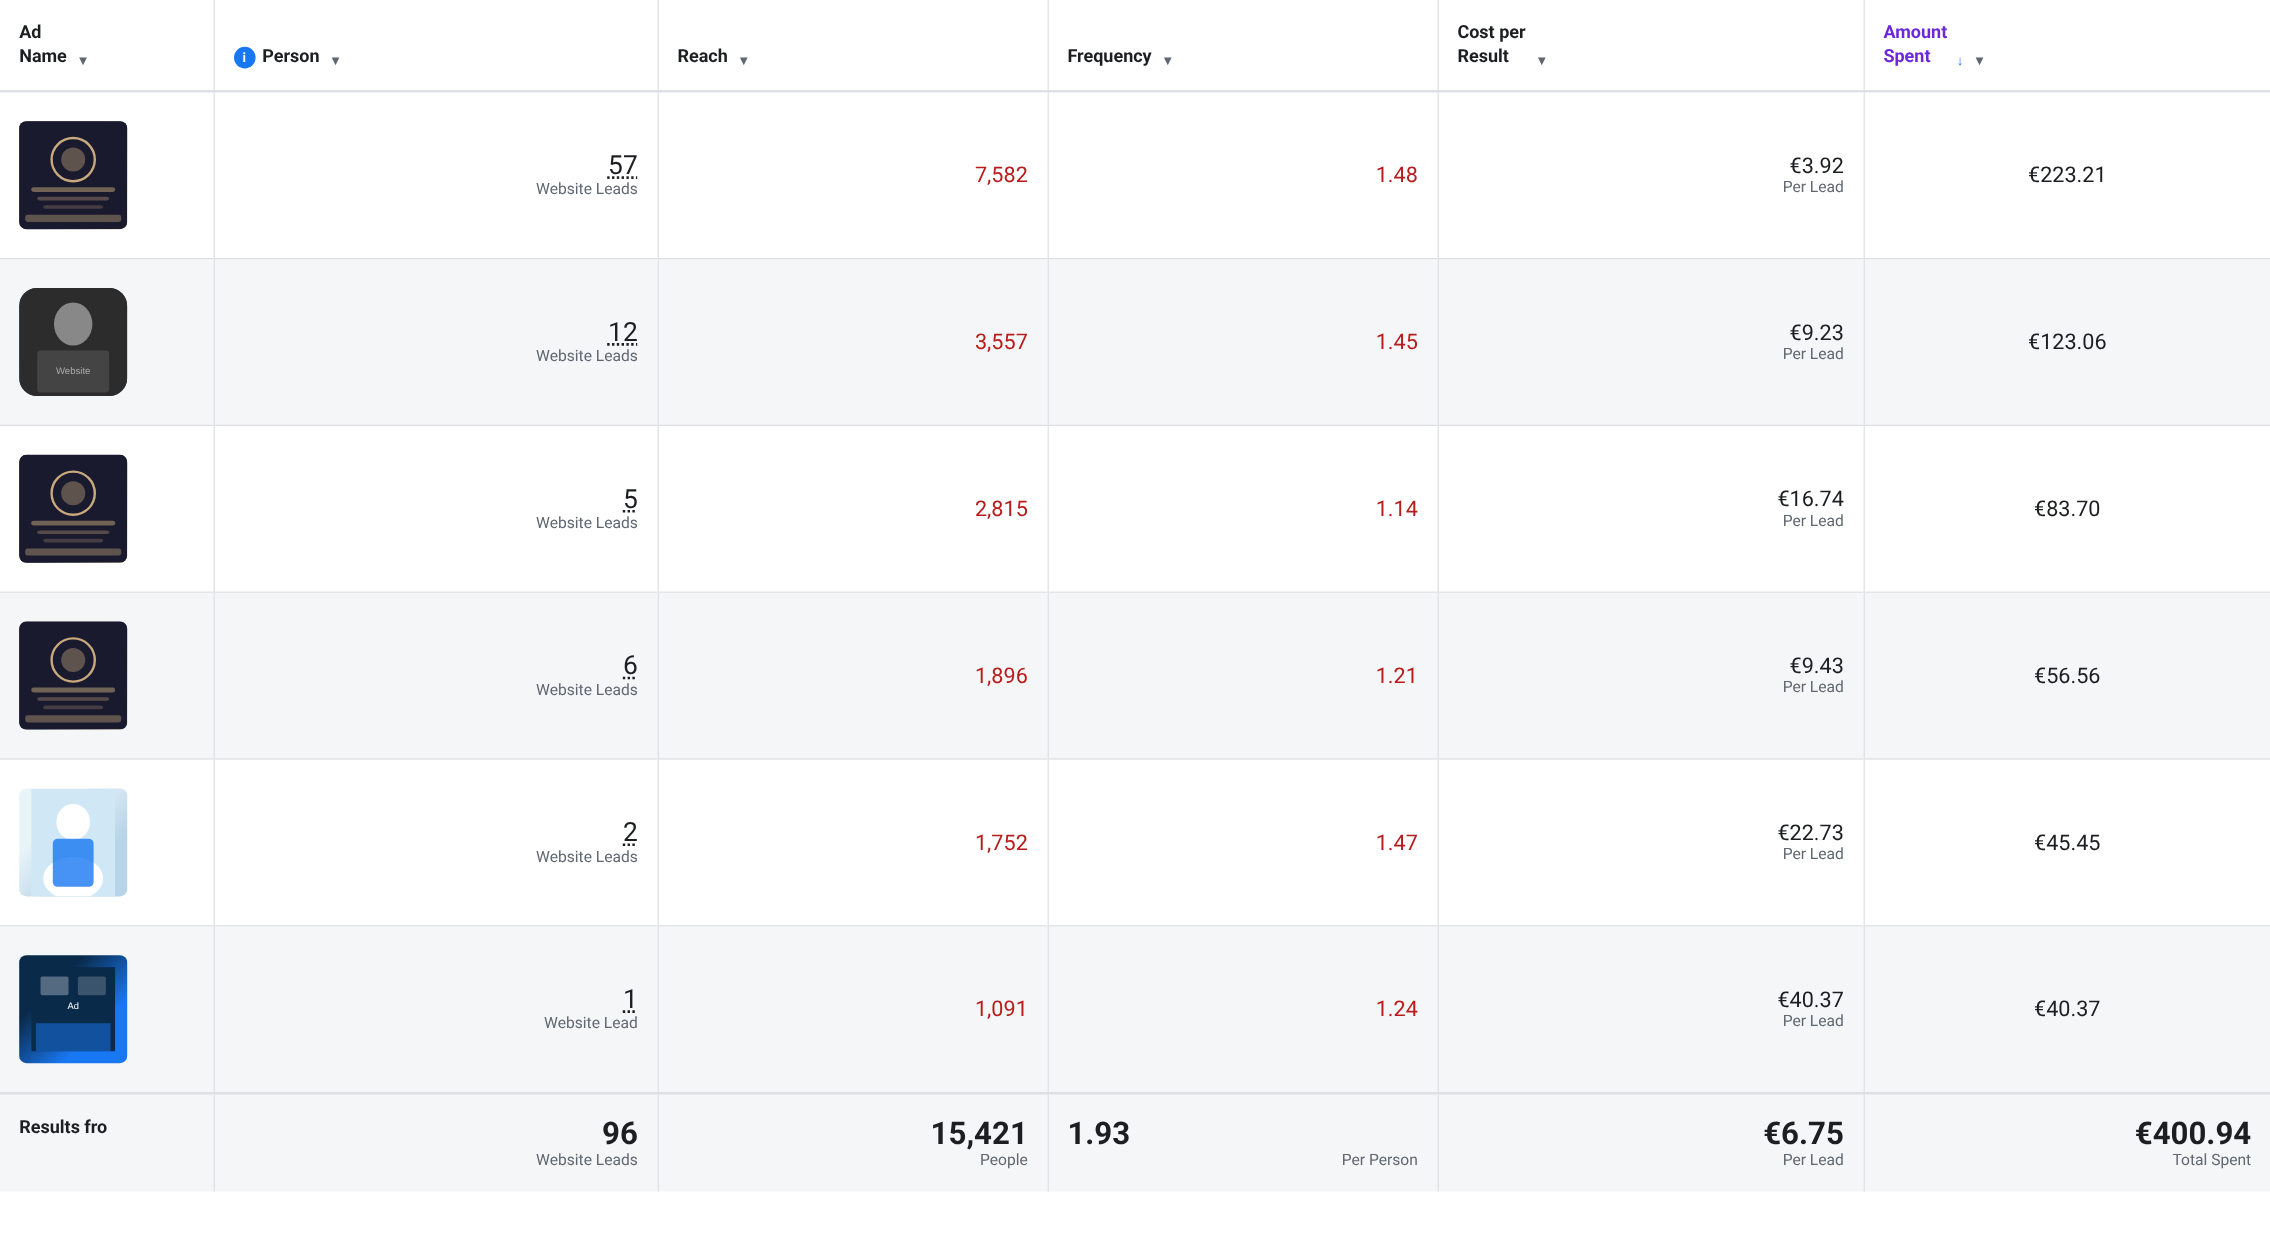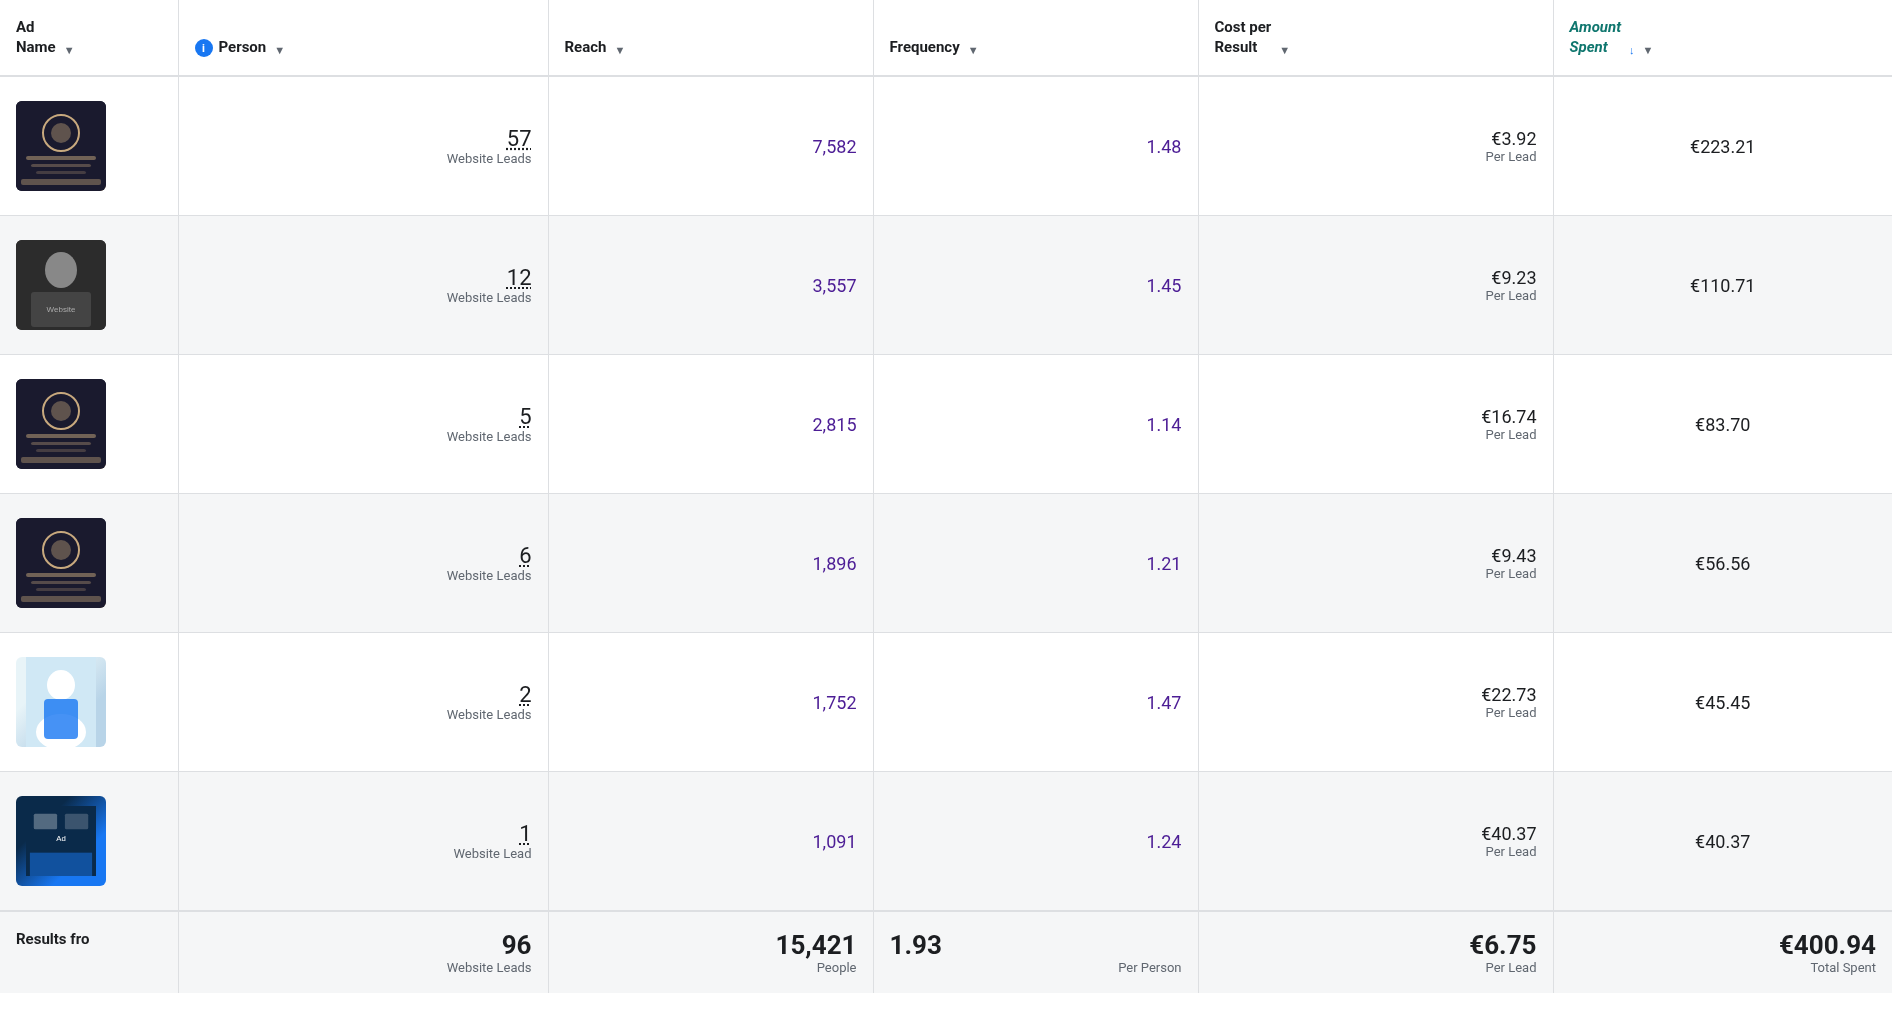--- a/index.html
+++ b/index.html
@@ -64,21 +64,21 @@
       justify-content: center;
       width: 18px;
       height: 18px;
       background: #1877f2;
       border-radius: 50%;
       color: #fff;
       font-size: 11px;
       font-weight: 700;
       flex-shrink: 0;
     }
-    .th-amount { color: #0f766e; font-style: italic; }
+    .th-amount { color: #6d28d9; }
 
     tbody tr {
       border-bottom: 1px solid #dddfe2;
     }
     tbody tr:nth-child(odd) { background: #fff; }
     tbody tr:nth-child(even) { background: #f5f6f7; }
 
     td {
       padding: 24px 16px;
       vertical-align: middle;
@@ -91,21 +91,21 @@
       height: 90px;
       border-radius: 6px;
       overflow: hidden;
       display: flex;
       align-items: center;
       justify-content: center;
     }
 
     
     .thumb-1 { background: linear-gradient(135deg, #1a1a2e 40%, #16213e 60%, #c8a97e 100%); }
-    .thumb-2 { background: linear-gradient(135deg, #2c2c2c 30%, #555 70%); }
+    .thumb-2 { background: linear-gradient(135deg, #2c2c2c 30%, #555 70%); border-radius: 15px; }
     .thumb-3 { background: linear-gradient(135deg, #1a1a2e 40%, #16213e 60%, #c8a97e 100%); }
     .thumb-4 { background: linear-gradient(135deg, #1a1a2e 40%, #16213e 60%, #c8a97e 100%); }
     .thumb-5 { background: linear-gradient(135deg, #e8f4f8 30%, #b8d4e8 70%); }
     .thumb-6 { background: linear-gradient(135deg, #0a2a4a 30%, #1877f2 70%); }
 
     .results-cell {
       text-align: right;
     }
     .results-number {
       font-size: 22px;
@@ -118,21 +118,21 @@
     .results-label {
       color: #606770;
       font-size: 13px;
       text-align: right;
       display: block;
     }
 
     .reach-cell, .freq-cell {
       text-align: right;
       font-size: 18px;
-      color: #4c1d95;
+      color: #b91c1c;
     }
 
     .cpr-cell {
       text-align: right;
     }
     .cpr-amount {
       display: block;
       font-size: 18px;
       text-align: right;
     }
@@ -279,21 +279,21 @@
           <td class="results-cell">
     <span class="results-number">12</span>
     <span class="results-label">Website Leads</span>
   </td>
           <td class="reach-cell">3,557</td>
           <td class="freq-cell">1.45</td>
           <td class="cpr-cell">
     <span class="cpr-amount">€9.23</span>
     <span class="cpr-label">Per Lead</span>
   </td>
-          <td class="amount-cell">€110.71</td>
+          <td class="amount-cell">€123.06</td>
         </tr>
         <tr>
           <td>
             <div class="ad-thumb thumb-3">
       <svg viewBox="0 0 90 90" width="90" height="90">
         <rect width="90" height="90" fill="#1a1a2e"></rect>
         <circle cx="45" cy="32" r="18" fill="none" stroke="#c8a97e" stroke-width="2"></circle>
         <circle cx="45" cy="32" r="10" fill="#c8a97e" opacity="0.4"></circle>
         <rect x="10" y="55" width="70" height="4" rx="2" fill="rgba(200,169,126,0.5)"></rect>
         <rect x="15" y="63" width="60" height="3" rx="2" fill="rgba(200,169,126,0.35)"></rect>

